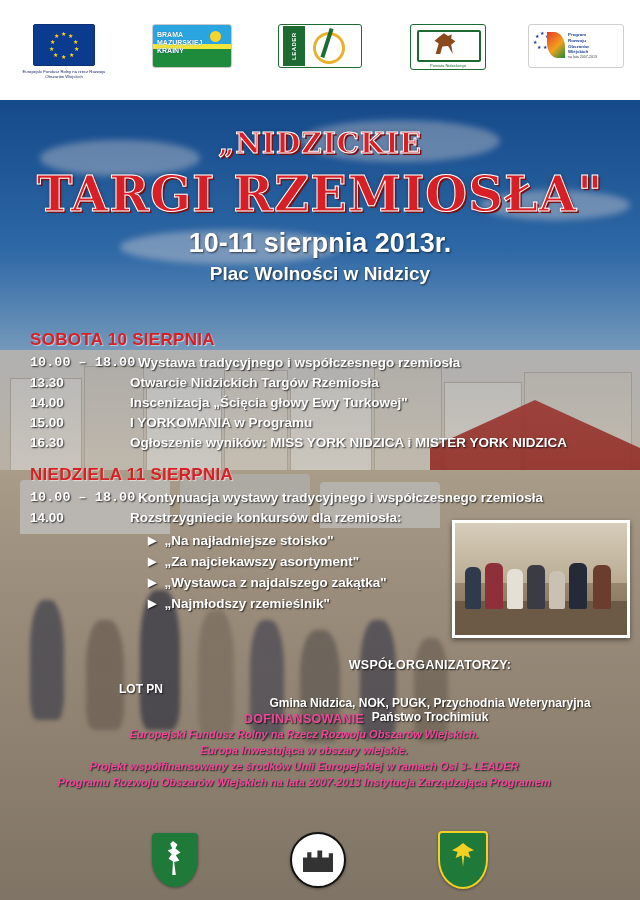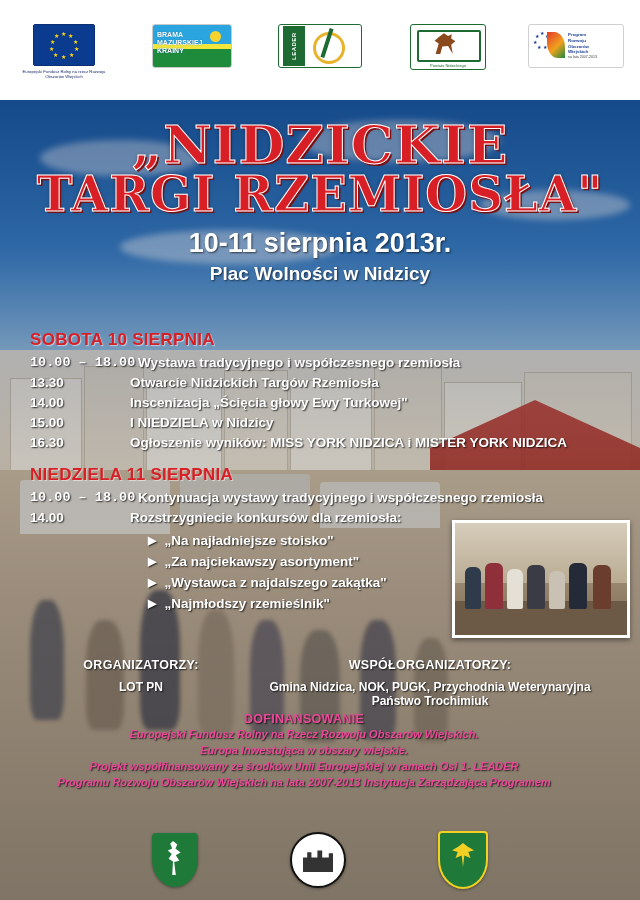--- a/index.html
+++ b/index.html
@@ -148,21 +148,21 @@
   }
   .title1,.title2{
     font-family:"DejaVu Serif", serif;
     font-weight:bold;
     color:#d81f26;
     -webkit-text-stroke:1px #ffffff;
     text-shadow:2px 2px 0 #7b1013, 0 0 4px rgba(0,0,0,.35);
     letter-spacing:1px;
     font-variant:small-caps;
   }
-  .title1{font-size:53px;line-height:48px;}
+  .title1{font-size:28px;line-height:48px;}
   .title2{font-size:48px;line-height:52px;}
   .subtitle1{
     margin-top:8px;font-size:27px;font-weight:bold;color:#ffffff;
     text-shadow:1px 1px 2px rgba(0,0,0,.6);
   }
   .subtitle2{
     margin-top:4px;font-size:19px;font-weight:bold;color:#ffffff;
     text-shadow:1px 1px 2px rgba(0,0,0,.6);
   }
 
@@ -202,21 +202,21 @@
   .inset .fig{position:absolute;bottom:26px;border-radius:6px 6px 2px 2px;}
 
   
   .orgs{
     position:absolute;left:0;top:658px;width:640px;color:#ffffff;
     text-shadow:1px 1px 1.5px rgba(0,0,0,.75);
   }
   .org-left{position:absolute;left:36px;top:0;width:210px;text-align:center;}
   .org-right{position:absolute;left:245px;top:0;width:370px;text-align:center;}
   .org-title{font-size:12.5px;font-weight:bold;letter-spacing:.3px;}
-  .org-body{font-size:12px;font-weight:bold;margin-top:8px;}
+  .org-body{font-size:12px;font-weight:bold;margin-top:24px;}
 
   
   .funding{
     position:absolute;left:0;top:712px;width:608px;text-align:center;color:#ec4899;
     text-shadow:1px 1px 1.5px rgba(0,0,0,.75);
   }
   .funding .fhead{font-size:12.5px;font-weight:bold;letter-spacing:.3px;}
   .funding .fline{font-size:11px;font-style:italic;font-weight:bold;line-height:16px;}
 
   
@@ -384,21 +384,21 @@
       <div class="row">
         <div class="time">13.30</div>
         <div class="what">Otwarcie Nidzickich Targów Rzemiosła</div>
       </div>
       <div class="row">
         <div class="time">14.00</div>
         <div class="what">Inscenizacja „Ścięcia głowy Ewy Turkowej"</div>
       </div>
       <div class="row">
         <div class="time">15.00</div>
-        <div class="what">I NIEDZIELA w Nidzicy</div>
+        <div class="what">I YORKOMANIA w Programu</div>
       </div>
       <div class="row">
         <div class="time">16.30</div>
         <div class="what">Ogłoszenie wyników: MISS YORK NIDZICA i MISTER YORK NIDZICA</div>
       </div>
     </div>
 
     <div class="spacer"></div>
 
     <div>
@@ -440,34 +440,33 @@
     <div class="fig" style="left:30px;width:18px;height:46px;background:#8e2f3a;"></div>
     <div class="fig" style="left:52px;width:16px;height:40px;background:#e4e0d6;"></div>
     <div class="fig" style="left:72px;width:18px;height:44px;background:#3b3b46;"></div>
     <div class="fig" style="left:94px;width:16px;height:38px;background:#c9c2b4;"></div>
     <div class="fig" style="left:114px;width:18px;height:46px;background:#242a38;"></div>
     <div class="fig" style="left:138px;width:18px;height:44px;background:#6a3d2e;"></div>
   </div>
 
   <div class="orgs">
     <div class="org-left">
-      <div class="org-title">ORGANIZATORZY:</div>
       <div class="org-body">LOT PN</div>
     </div>
     <div class="org-right">
       <div class="org-title">WSPÓŁORGANIZATORZY:</div>
       <div class="org-body">Gmina Nidzica, NOK, PUGK, Przychodnia Weterynaryjna Państwo Trochimiuk</div>
     </div>
   </div>
 
   <div class="funding">
     <div class="fhead">DOFINANSOWANIE</div>
     <div class="fline">Europejski Fundusz Rolny na Rzecz Rozwoju Obszarów Wiejskich.</div>
     <div class="fline">Europa Inwestująca w obszary wiejskie.</div>
-    <div class="fline">Projekt współfinansowany ze środków Unii Europejskiej w ramach Osi 1- LEADER</div>
+    <div class="fline">Projekt współfinansowany ze środków Unii Europejskiej w ramach Osi 3- LEADER</div>
     <div class="fline">Programu Rozwoju Obszarów Wiejskich na lata 2007-2013 Instytucja Zarządzająca Programem</div>
   </div>
 
   <div class="bottom-logos">
     <div class="crest green">
       <div class="glyph"></div>
     </div>
     <div class="crest circle">
       <div class="inner"></div>
     </div>

